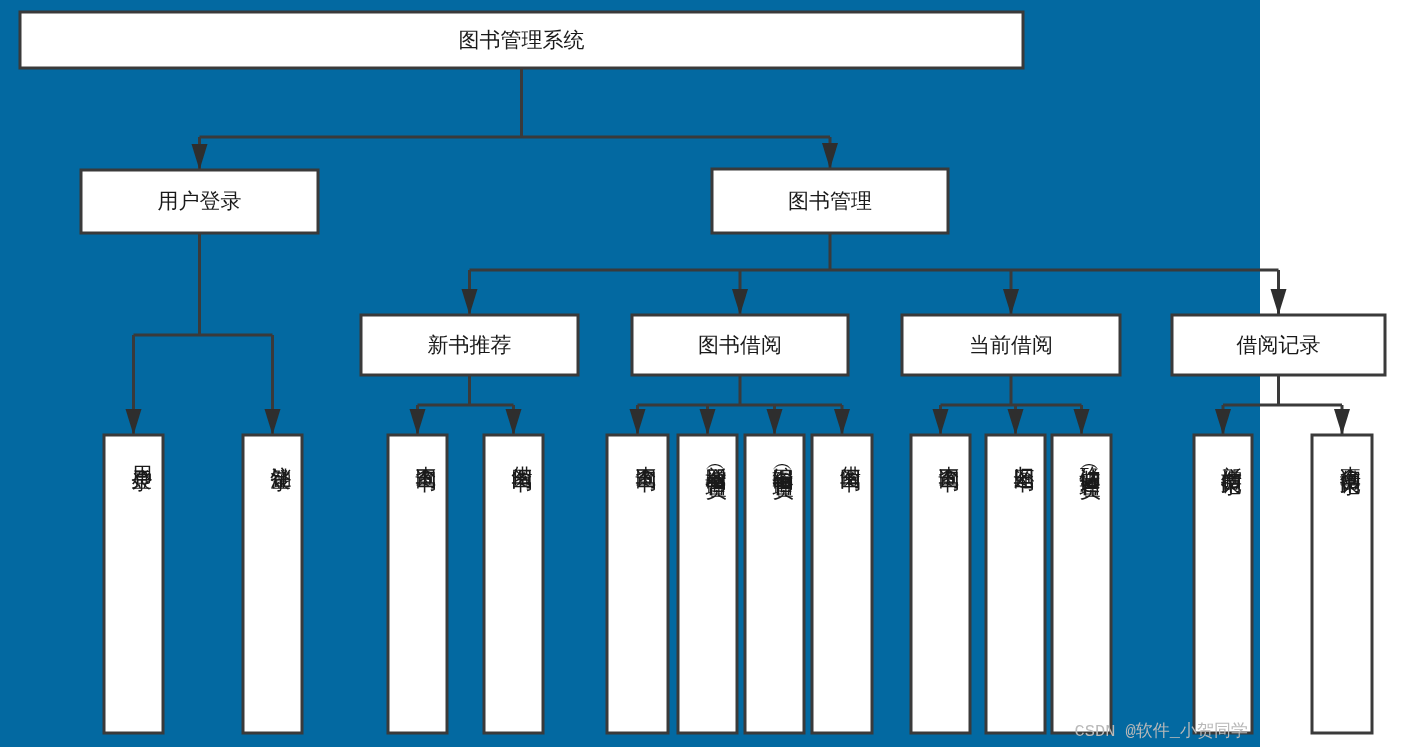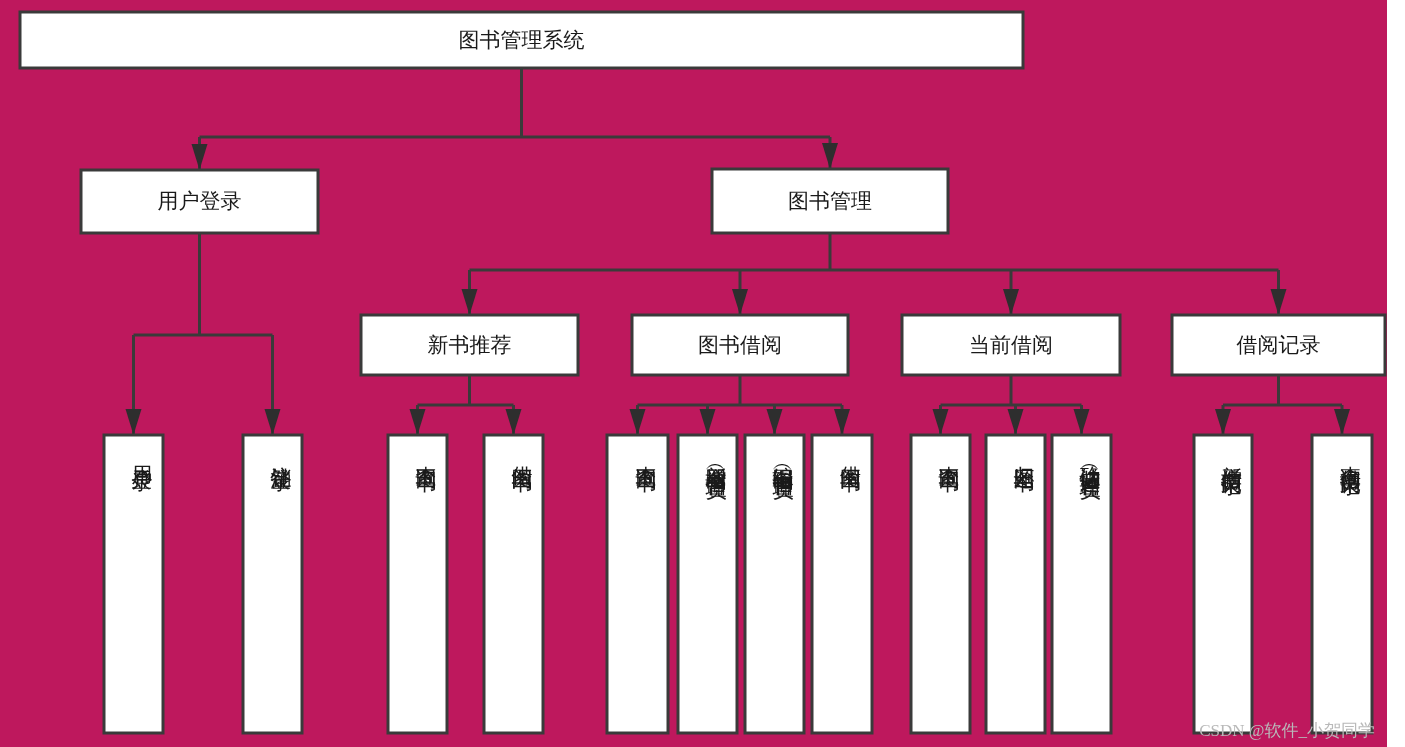--- a/index.html
+++ b/index.html
@@ -9,23 +9,23 @@
     background: #ffffff;
   }
   body {
     width: 1405px;
     height: 747px;
     overflow: hidden;
     font-family: "Liberation Sans", "DejaVu Sans", sans-serif;
   }
   #diagram-root {
     position: relative;
-    width: 1387px;
+    width: 1260px;
     height: 747px;
-    background: #be185d;
+    background: #0369a1;
   }
   svg#diagram-svg {
     position: absolute;
     left: 0;
     top: 0;
     width: 1405px;
     height: 747px;
     display: block;
   }
   .node-box {
@@ -55,21 +55,21 @@
     font-size: 21px;
     fill: #1a1a1a;
     writing-mode: vertical-rl;
     text-orientation: upright;
     letter-spacing: 2px;
   }
   .watermark {
     position: absolute;
     right: 12px;
     bottom: 5px;
-    font-family: Liberation Serif, serif;
+    font-family: Liberation Mono, monospace;
     font-size: 17px;
     color: #b9b9b9;
     white-space: nowrap;
     user-select: none;
   }
 </style>
 </head>
 <body>
 
 <div id="diagram-root">

